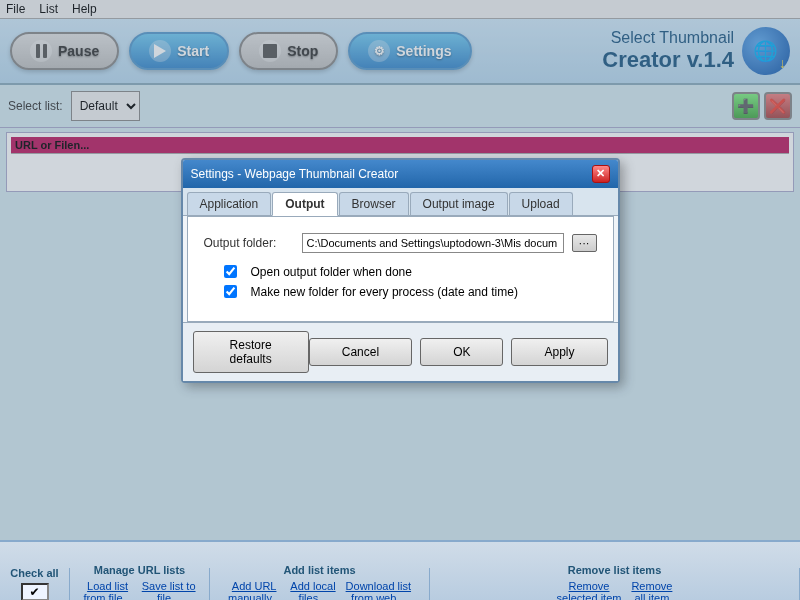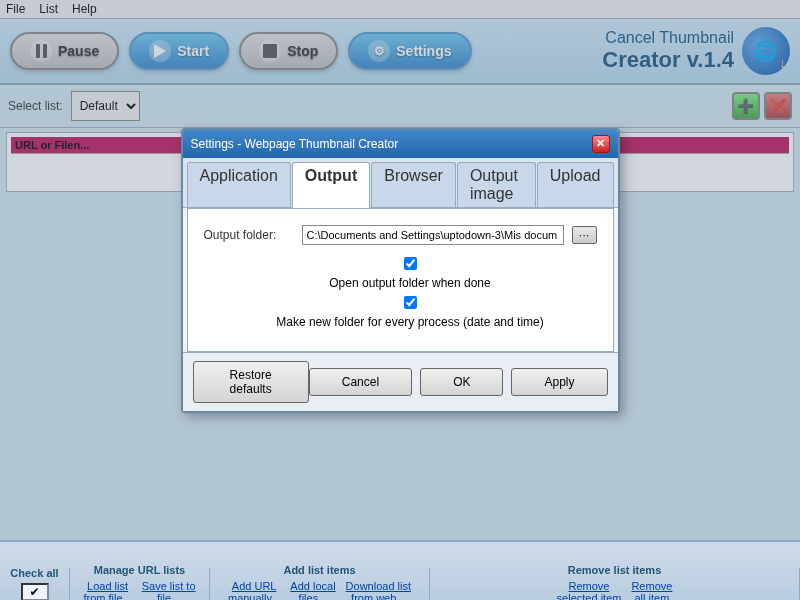--- a/index.html
+++ b/index.html
@@ -196,21 +196,21 @@
       padding: 4px 4px 0;
       gap: 1px;
     }
     .dialog-tab {
       padding: 4px 12px;
       background: #c8d8e8;
       border: 1px solid #99aabb;
       border-bottom: none;
       border-radius: 3px 3px 0 0;
       cursor: pointer;
-      font-size: 16px;
+      font-size: 12px;
       color: #333;
     }
     .dialog-tab.active {
       background: white;
       border-bottom: 1px solid white;
       margin-bottom: -1px;
       font-weight: bold;
     }
 
     
@@ -244,23 +244,22 @@
       border: 1px solid #666;
       background: linear-gradient(to bottom, #e8e8e8, #cccccc);
       cursor: pointer;
       font-size: 11px;
       border-radius: 2px;
     }
 
     .checkbox-row {
       display: flex;
       align-items: center;
-      gap: 6px;
+      gap: 14px;
       margin: 6px 0 6px 20px;
-      flex-direction: column;
     }
     .checkbox-row input[type=checkbox] { cursor: pointer; }
     .checkbox-row label { font-size: 12px; cursor: pointer; }
 
     
     .dialog-footer {
       padding: 8px 10px;
       display: flex;
       justify-content: space-between;
       align-items: center;
@@ -385,21 +384,21 @@
     <span>Stop</span>
   </button>
 
   <button class="toolbar-btn settings-btn">
     <span class="btn-icon">⚙</span>
     <span>Settings</span>
   </button>
 
   <div style="margin-left:auto; display:flex; align-items:center;">
     <div class="app-title">
-      <div class="title-line1">Cancel Thumbnail</div>
+      <div class="title-line1">Select Thumbnail</div>
       <div class="title-line2">Creator   v.1.4</div>
     </div>
     <div class="globe-icon">
       🌐
       <span class="globe-arrow">↓</span>
     </div>
   </div>
 </div>
 
 <div class="select-list-bar">

